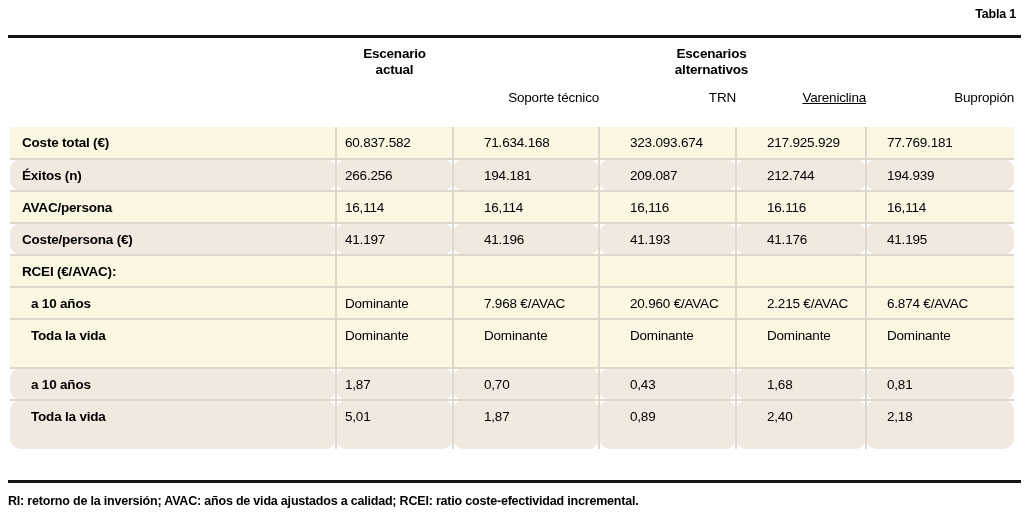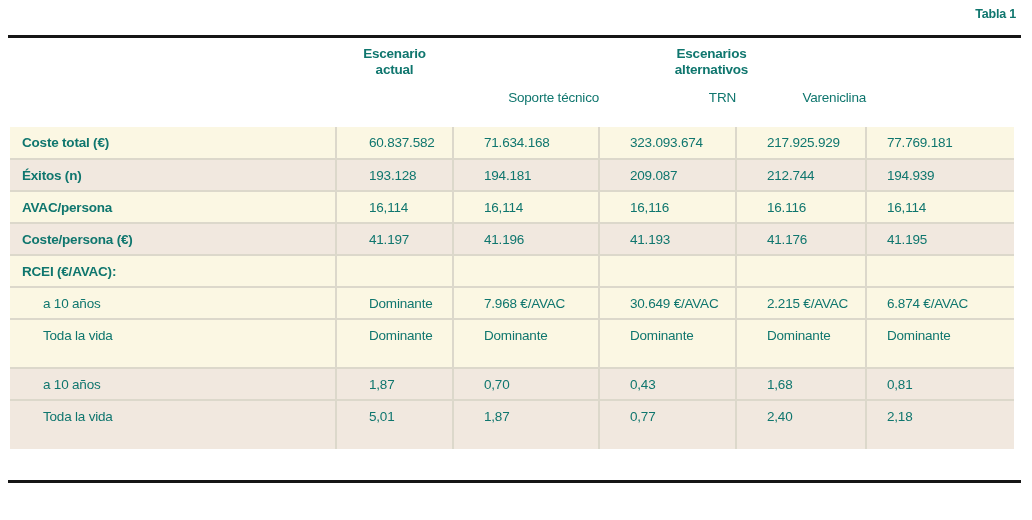--- a/index.html
+++ b/index.html
@@ -1,18 +1,18 @@
 <!DOCTYPE html>
 <html><head>
 <meta charset="utf-8">
 <style>
   html,body { margin:0; padding:0; background:#ffffff; }
   .canvas {
     position:relative; width:1032px; height:520px; background:#ffffff;
-    font-family:"Liberation Sans", sans-serif; color:#0f766e; overflow:hidden;
+    font-family:"Liberation Sans", sans-serif; color:#000000; overflow:hidden;
   }
   .table-title {
     position:absolute; top:7px; right:16px;
     font-size:12.5px; font-weight:bold; letter-spacing:-0.2px;
   }
   .rule { position:absolute; left:8px; width:1013px; height:2.5px; background:#161616; }
   .rule-top { top:35px; }
   .rule-bottom { top:480px; }
 
   .group-head {
@@ -23,44 +23,44 @@
   .group-current .wrap { display:inline-block; width:78px; }
   .group-alt { left:453px; width:517px; }
   .group-alt .wrap { display:inline-block; width:98px; }
 
   .sub-head {
     position:absolute; top:90px; text-align:right;
     font-size:13.5px; letter-spacing:-0.2px;
   }
   .sub-0 { left:453px; width:146px; }
   .sub-1 { left:599px; width:137px; }
-  .sub-2 { left:736px; width:130px; }
+  .sub-2 { left:736px; width:130px;text-decoration:underline; }
   .sub-3 { left:866px; width:148px; }
 
   table.body-table {
     position:absolute; left:10px; top:127px; width:1004px;
     border-collapse:collapse; table-layout:fixed;
   }
   .body-table td {
     vertical-align:top; padding:8px 4px 0 0;
     font-size:13.5px; letter-spacing:-0.2px;
     border-right:2px solid #dcd8cb; border-bottom:2px solid #dcd8cb;
     overflow:hidden; white-space:nowrap;
   }
   .body-table td:last-child { border-right:none;padding-left:20px; }
   .body-table tr:last-child td { border-bottom:none; }
   .body-table tr { height:32px; }
   .body-table tr.row-tall { height:49px; }
   tr.shade-cream td { background:#fbf7e3; }
-  tr.shade-beige td { background:#f1e8df; }
+  tr.shade-beige td { background:#f1e8df;border-radius:11px; }
   td.label-cell { padding-left:12px; }
   td.label-cell.bold { font-weight:bold; }
-  td.label-cell.indent { padding-left:33px; font-weight:normal; }
+  td.label-cell.indent { padding-left:21px; font-weight:bold; }
   td.value-cell { padding-left:30px; }
-  td.value-cell.first { padding-left:32px; }
+  td.value-cell.first { padding-left:8px; }
 
   .footnote {
     position:absolute; left:8px; top:494px;
     font-size:12.5px; font-weight:bold; letter-spacing:-0.2px;
   }
 </style>
 </head>
 <body>
 
 <div class="canvas">
@@ -72,20 +72,21 @@
   <div class="group-head group-alt">
     <span class="wrap">Escenarios alternativos</span>
   </div>
   <div class="group-head group-current">
     <span class="wrap">Escenario actual</span>
   </div>
 
   <div class="sub-head sub-0">Soporte técnico</div>
   <div class="sub-head sub-1">TRN</div>
   <div class="sub-head sub-2">Vareniclina</div>
+  <div class="sub-head sub-3">Bupropión</div>
 
   <table class="body-table">
     <colgroup>
       <col style="width:326px">
       <col style="width:117px">
       <col style="width:146px">
       <col style="width:137px">
       <col style="width:130px">
       <col style="width:148px">
     </colgroup>
@@ -93,21 +94,21 @@
         <tr class="shade-cream">
           <td class="label-cell bold">Coste total (€)</td>
           <td class="value-cell first">60.837.582</td>
           <td class="value-cell">71.634.168</td>
           <td class="value-cell">323.093.674</td>
           <td class="value-cell">217.925.929</td>
           <td class="value-cell">77.769.181</td>
         </tr>
         <tr class="shade-beige">
           <td class="label-cell bold">Éxitos (n)</td>
-          <td class="value-cell first">193.128</td>
+          <td class="value-cell first">266.256</td>
           <td class="value-cell">194.181</td>
           <td class="value-cell">209.087</td>
           <td class="value-cell">212.744</td>
           <td class="value-cell">194.939</td>
         </tr>
         <tr class="shade-cream">
           <td class="label-cell bold">AVAC/persona</td>
           <td class="value-cell first">16,114</td>
           <td class="value-cell">16,114</td>
           <td class="value-cell">16,116</td>
@@ -127,21 +128,21 @@
           <td class="value-cell first"></td>
           <td class="value-cell"></td>
           <td class="value-cell"></td>
           <td class="value-cell"></td>
           <td class="value-cell"></td>
         </tr>
         <tr class="shade-cream">
           <td class="label-cell indent">a 10 años</td>
           <td class="value-cell first">Dominante</td>
           <td class="value-cell">7.968 €/AVAC</td>
-          <td class="value-cell">30.649 €/AVAC</td>
+          <td class="value-cell">20.960 €/AVAC</td>
           <td class="value-cell">2.215 €/AVAC</td>
           <td class="value-cell">6.874 €/AVAC</td>
         </tr>
         <tr class="shade-cream row-tall">
           <td class="label-cell indent">Toda la vida</td>
           <td class="value-cell first">Dominante</td>
           <td class="value-cell">Dominante</td>
           <td class="value-cell">Dominante</td>
           <td class="value-cell">Dominante</td>
           <td class="value-cell">Dominante</td>
@@ -151,23 +152,24 @@
           <td class="value-cell first">1,87</td>
           <td class="value-cell">0,70</td>
           <td class="value-cell">0,43</td>
           <td class="value-cell">1,68</td>
           <td class="value-cell">0,81</td>
         </tr>
         <tr class="shade-beige row-tall">
           <td class="label-cell indent">Toda la vida</td>
           <td class="value-cell first">5,01</td>
           <td class="value-cell">1,87</td>
-          <td class="value-cell">0,77</td>
+          <td class="value-cell">0,89</td>
           <td class="value-cell">2,40</td>
           <td class="value-cell">2,18</td>
         </tr>
       </tbody>
   </table>
 
   <div class="rule rule-bottom"></div>
 
+  <div class="footnote">RI: retorno de la inversión; AVAC: años de vida ajustados a calidad; RCEI: ratio coste-efectividad incremental.</div>
 
 </div>
 
 </body></html>

